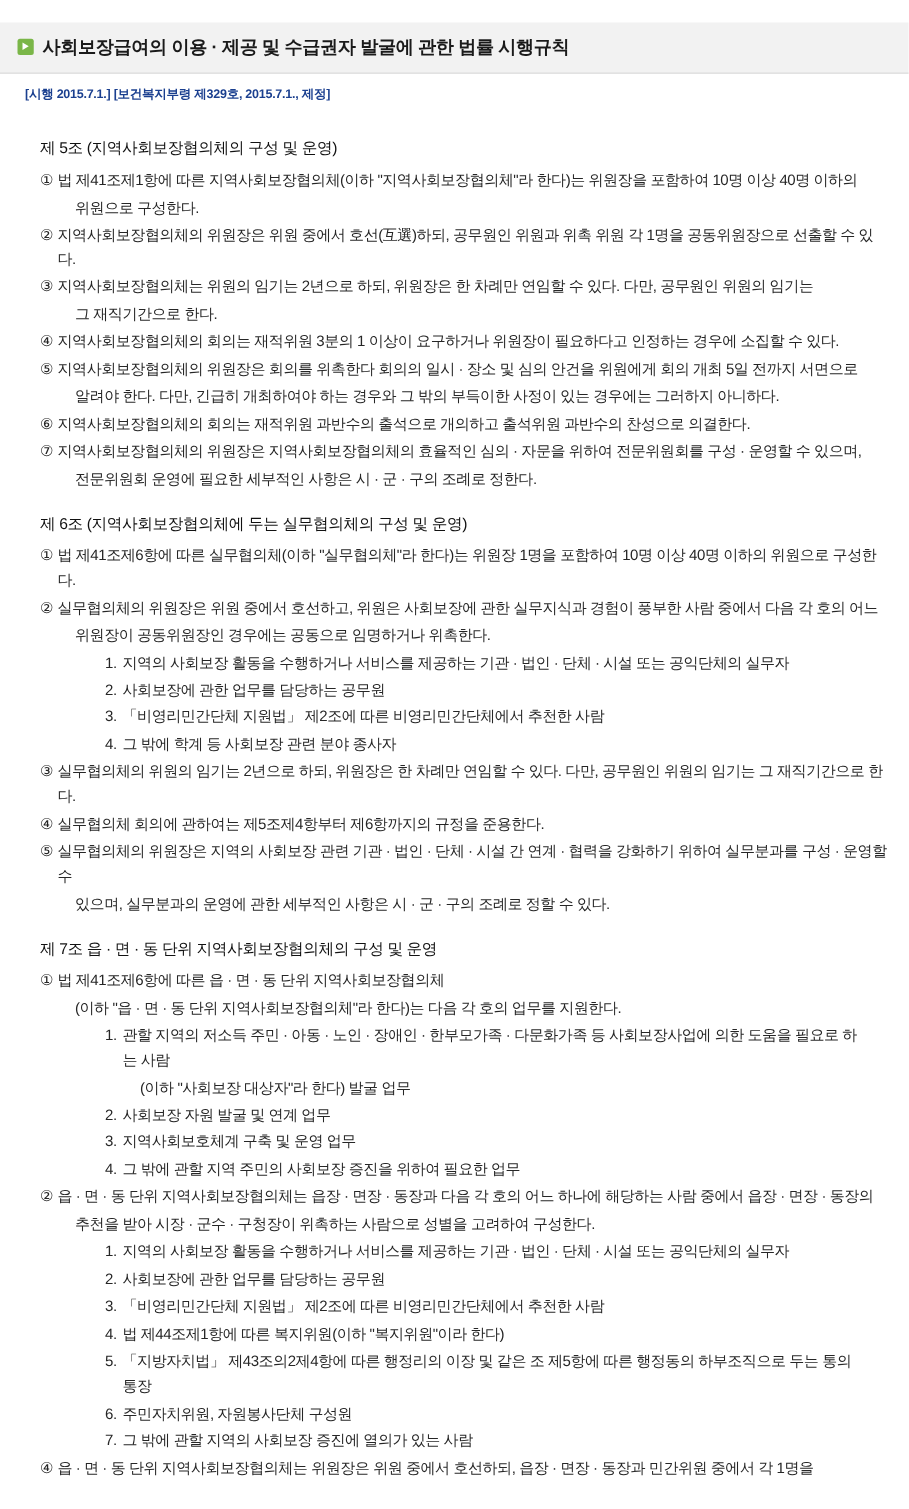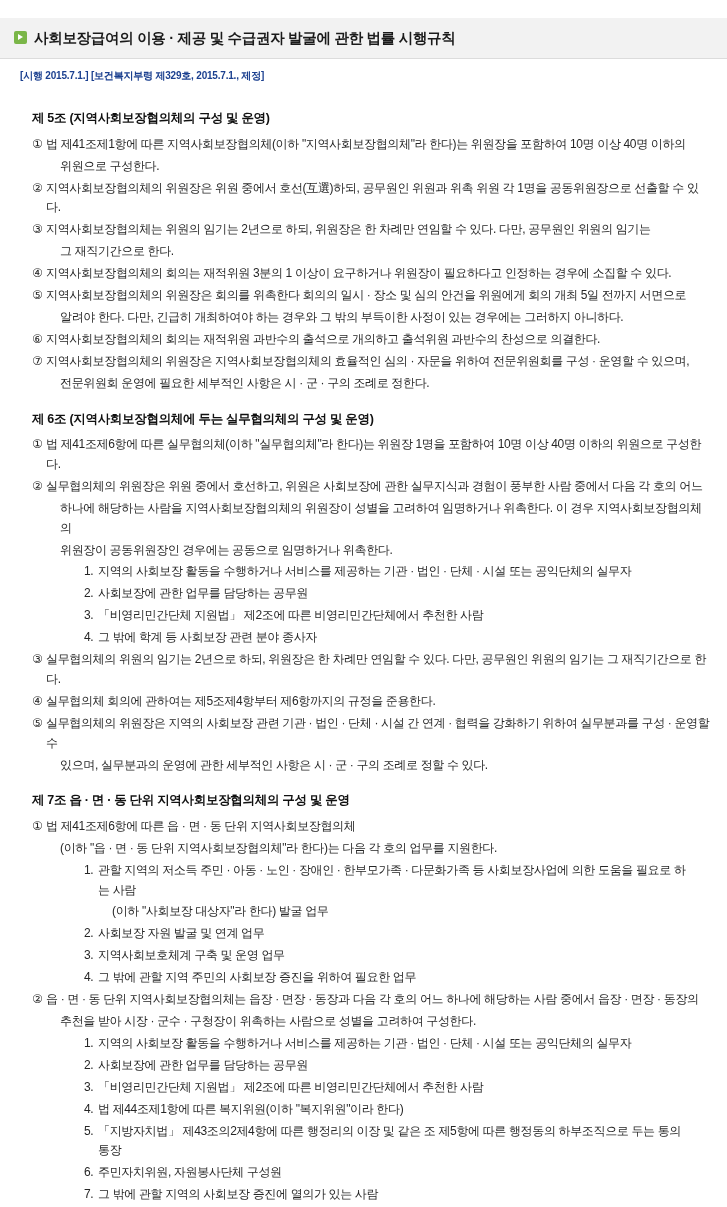--- a/index.html
+++ b/index.html
@@ -67,21 +67,21 @@
   .body-wrap {
     padding: 6px 16px 0 16px;
   }
   .article {
     margin-top: 16px;
   }
   .article:first-child { margin-top: 8px; }
 
   .article-title {
     font-size: 12.5px;
-    font-weight: bold;
+    font-weight: normal;
     color: #111111;
     letter-spacing: -0.3px;
     margin: 16px 0 6px 16px;
   }
 
   .clause {
     margin: 0 0 2px 0;
     padding-left: 30px;
     text-indent: -14px;
     letter-spacing: -0.35px;
@@ -152,21 +152,20 @@
           <p class="clause"><span class="marker">⑤</span><span>지역사회보장협의체의 위원장은 회의를 위촉한다 회의의 일시 · 장소 및 심의 안건을 위원에게 회의 개최 5일 전까지 서면으로</span></p>
           <p class="cont">알려야 한다. 다만, 긴급히 개최하여야 하는 경우와 그 밖의 부득이한 사정이 있는 경우에는 그러하지 아니하다.</p>
           <p class="clause"><span class="marker">⑥</span><span>지역사회보장협의체의 회의는 재적위원 과반수의 출석으로 개의하고 출석위원 과반수의 찬성으로 의결한다.</span></p>
           <p class="clause"><span class="marker">⑦</span><span>지역사회보장협의체의 위원장은 지역사회보장협의체의 효율적인 심의 · 자문을 위하여 전문위원회를 구성 · 운영할 수 있으며,</span></p>
           <p class="cont">전문위원회 운영에 필요한 세부적인 사항은 시 · 군 · 구의 조례로 정한다.</p>
         </div>
         <div class="article">
           <div class="article-title">제 6조 (지역사회보장협의체에 두는 실무협의체의 구성 및 운영)</div>
           <p class="clause"><span class="marker">①</span><span>법 제41조제6항에 따른 실무협의체(이하 "실무협의체"라 한다)는 위원장 1명을 포함하여 10명 이상 40명 이하의 위원으로 구성한다.</span></p>
           <p class="clause"><span class="marker">②</span><span>실무협의체의 위원장은 위원 중에서 호선하고, 위원은 사회보장에 관한 실무지식과 경험이 풍부한 사람 중에서 다음 각 호의 어느</span></p>
-          <p class="cont">하나에 해당하는 사람을 지역사회보장협의체의 위원장이 성별을 고려하여 임명하거나 위촉한다. 이 경우 지역사회보장협의체의</p>
           <p class="cont">위원장이 공동위원장인 경우에는 공동으로 임명하거나 위촉한다.</p>
           <p class="subitem"><span class="marker">1.</span><span>지역의 사회보장 활동을 수행하거나 서비스를 제공하는 기관 · 법인 · 단체 · 시설 또는 공익단체의 실무자</span></p>
           <p class="subitem"><span class="marker">2.</span><span>사회보장에 관한 업무를 담당하는 공무원</span></p>
           <p class="subitem"><span class="marker">3.</span><span>「비영리민간단체 지원법」 제2조에 따른 비영리민간단체에서 추천한 사람</span></p>
           <p class="subitem"><span class="marker">4.</span><span>그 밖에 학계 등 사회보장 관련 분야 종사자</span></p>
           <p class="clause"><span class="marker">③</span><span>실무협의체의 위원의 임기는 2년으로 하되, 위원장은 한 차례만 연임할 수 있다. 다만, 공무원인 위원의 임기는 그 재직기간으로 한다.</span></p>
           <p class="clause"><span class="marker">④</span><span>실무협의체 회의에 관하여는 제5조제4항부터 제6항까지의 규정을 준용한다.</span></p>
           <p class="clause"><span class="marker">⑤</span><span>실무협의체의 위원장은 지역의 사회보장 관련 기관 · 법인 · 단체 · 시설 간 연계 · 협력을 강화하기 위하여 실무분과를 구성 · 운영할 수</span></p>
           <p class="cont">있으며, 실무분과의 운영에 관한 세부적인 사항은 시 · 군 · 구의 조례로 정할 수 있다.</p>
         </div>

